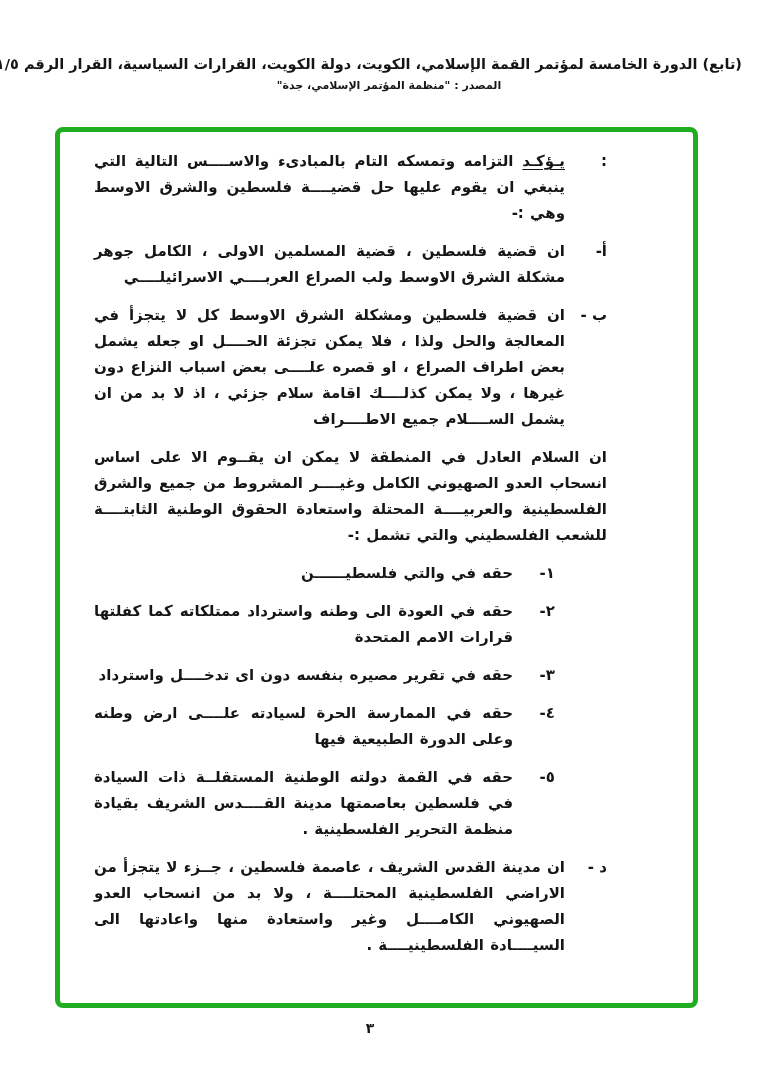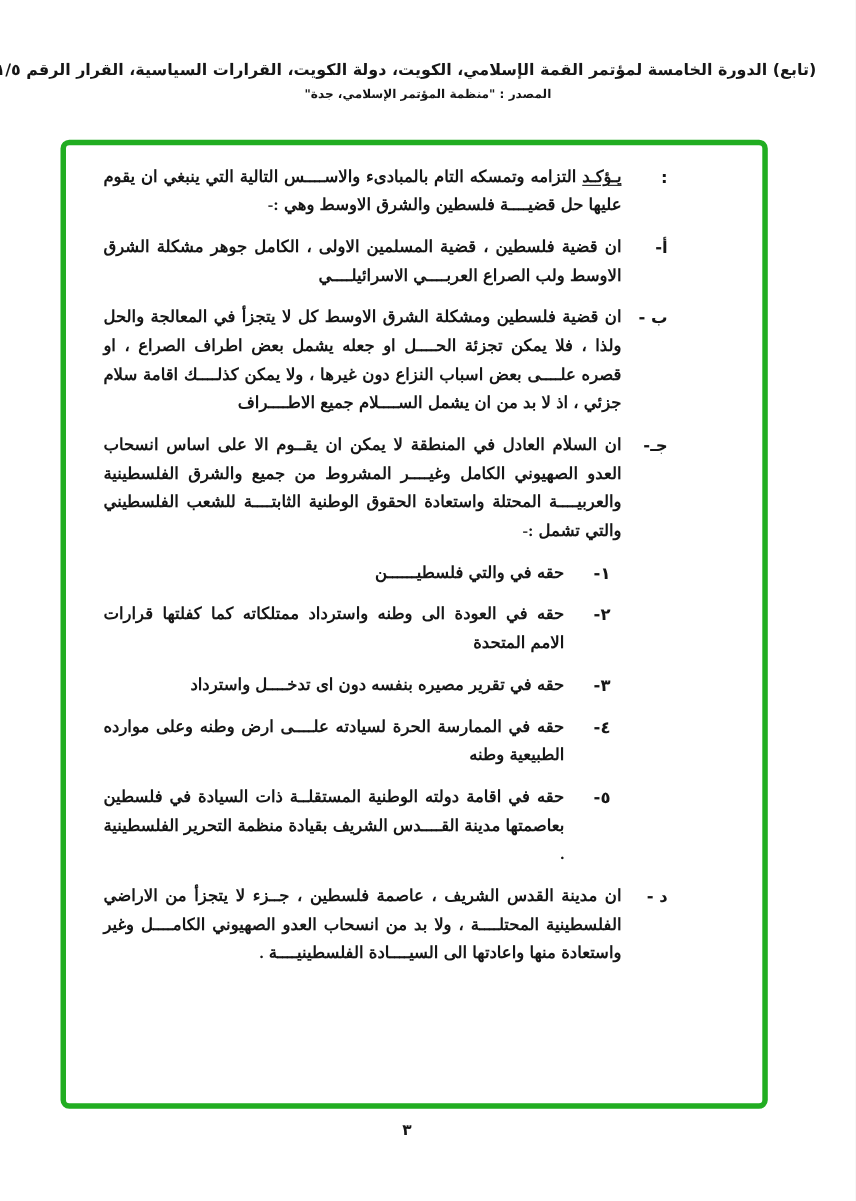--- a/index.html
+++ b/index.html
@@ -54,21 +54,20 @@
     flex:0 0 42px;
     line-height:26px;
     white-space:nowrap;
   }
   .ptext {
     flex:1;
     text-align:justify;
     text-align-last:right;
     line-height:26px;
     word-spacing:1px;
-    font-family:Liberation Serif, serif;
   }
   .lead-underline {
     text-decoration:underline;
     text-underline-offset:3px;
   }
   .pagenum {
     position:absolute;
     top:1020px; left:0; right:38px;
     text-align:center;
     font-size:14px;
@@ -97,47 +96,46 @@
         <div class="marker">أ-</div>
         <div class="ptext">ان قضية فلسطين ، قضية المسلمين الاولى ، الكامل جوهر مشكلة الشرق الاوسط ولب الصراع العربــــي الاسرائيلــــي</div>
       </div>
 
       <div class="para">
         <div class="marker">ب -</div>
         <div class="ptext">ان قضية فلسطين ومشكلة الشرق الاوسط كل لا يتجزأ في المعالجة والحل ولذا ، فلا يمكن تجزئة الحــــل او جعله يشمل بعض اطراف الصراع ، او قصره علــــى بعض اسباب النزاع دون غيرها ، ولا يمكن كذلــــك اقامة سلام جزئي ، اذ لا بد من ان يشمل الســــلام جميع الاطــــراف</div>
       </div>
 
       <div class="para">
-        <div class="marker">جـ-</div>
         <div class="ptext">ان السلام العادل في المنطقة لا يمكن ان يقــوم الا على اساس انسحاب العدو الصهيوني الكامل وغيــــر المشروط من جميع والشرق الفلسطينية والعربيــــة المحتلة واستعادة الحقوق الوطنية الثابتــــة للشعب الفلسطيني والتي تشمل :-</div>
       </div>
 
       <div class="para indent">
         <div class="marker">١-</div>
         <div class="ptext">حقه في والتي فلسطيــــــن</div>
       </div>
 
       <div class="para indent">
         <div class="marker">٢-</div>
         <div class="ptext">حقه في العودة الى وطنه واسترداد ممتلكاته كما كفلتها قرارات الامم المتحدة</div>
       </div>
 
       <div class="para indent">
         <div class="marker">٣-</div>
         <div class="ptext">حقه في تقرير مصيره بنفسه دون اى تدخــــل واسترداد</div>
       </div>
 
       <div class="para indent">
         <div class="marker">٤-</div>
-        <div class="ptext">حقه في الممارسة الحرة لسيادته علــــى ارض وطنه وعلى موارده الطبيعية وطنه</div>
+        <div class="ptext">حقه في الممارسة الحرة لسيادته علــــى ارض وطنه وعلى الدورة الطبيعية فيها</div>
       </div>
 
       <div class="para indent">
         <div class="marker">٥-</div>
-        <div class="ptext">حقه في اقامة دولته الوطنية المستقلــة ذات السيادة في فلسطين بعاصمتها مدينة القــــدس الشريف بقيادة منظمة التحرير الفلسطينية .</div>
+        <div class="ptext">حقه في القمة دولته الوطنية المستقلــة ذات السيادة في فلسطين بعاصمتها مدينة القــــدس الشريف بقيادة منظمة التحرير الفلسطينية .</div>
       </div>
 
       <div class="para">
         <div class="marker">د -</div>
         <div class="ptext">ان مدينة القدس الشريف ، عاصمة فلسطين ، جــزء لا يتجزأ من الاراضي الفلسطينية المحتلــــة ، ولا بد من انسحاب العدو الصهيوني الكامــــل وغير واستعادة منها واعادتها الى السيــــادة الفلسطينيــــة .</div>
       </div>
 
     </div>
   </div>
 

